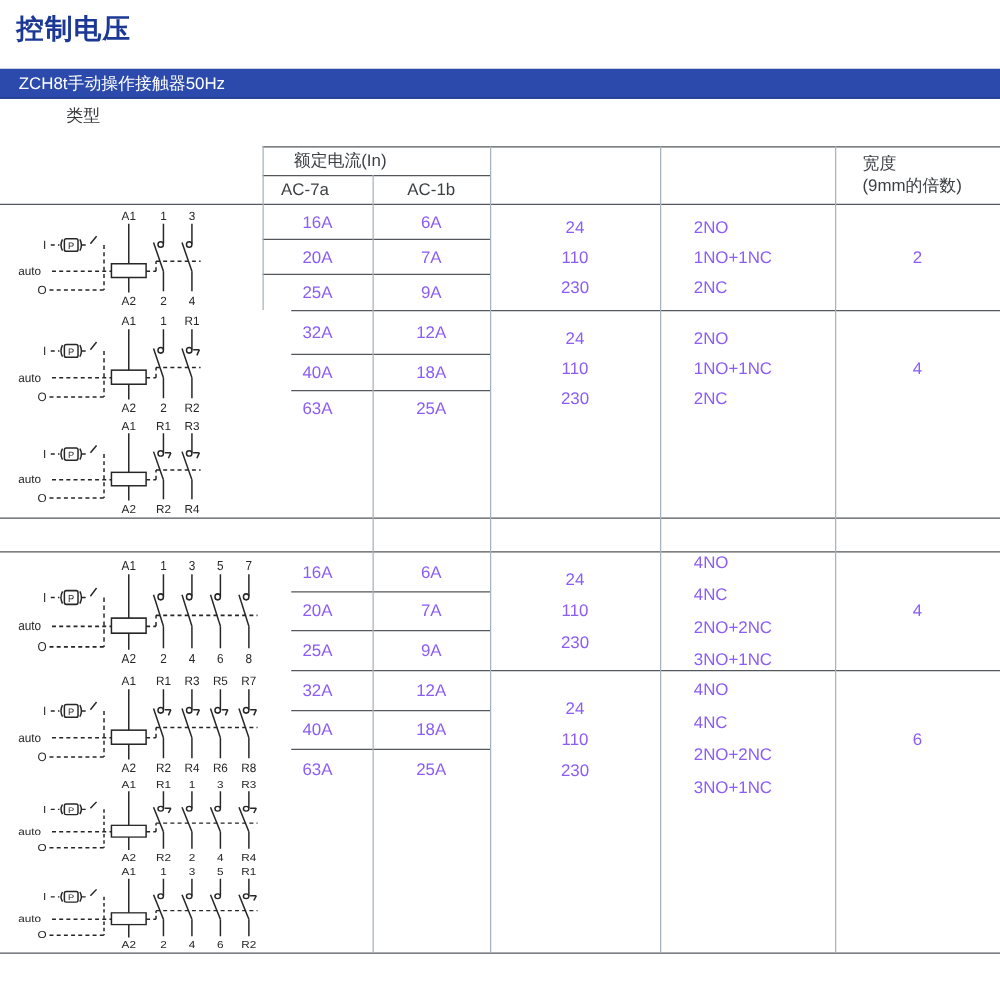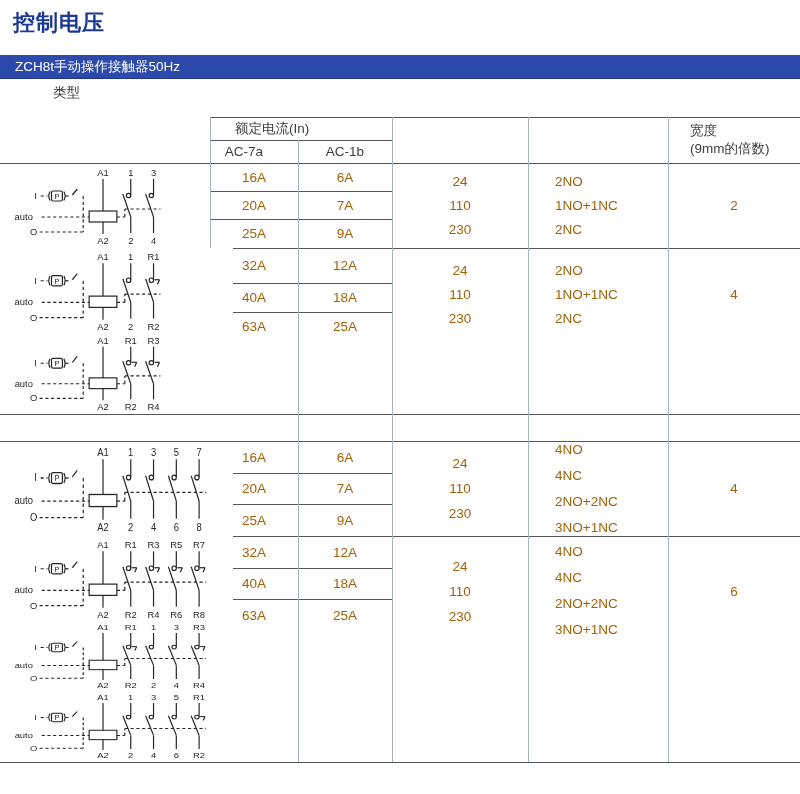--- a/index.html
+++ b/index.html
@@ -4,21 +4,21 @@
 <style>
   html,body{margin:0;padding:0;background:#fff;}
   #page{position:relative;width:800px;height:794px;background:#ffffff;overflow:hidden;
         font-family:"Liberation Sans","DejaVu Sans",sans-serif;color:#3b3e42;}
   .abs{position:absolute;}
   #title{left:13px;top:8px;font-size:22px;font-weight:bold;color:#1b3895;letter-spacing:1px;}
   #banner{left:0;top:55px;width:800px;height:24px;background:#2b4aac;border-bottom:1px solid #1e3684;
           box-sizing:border-box;}
   #banner span{display:block;padding-left:15px;line-height:23px;font-size:13.5px;color:#ffffff;}
   #sectionLabel{left:13px;top:84px;font-size:13.5px;color:#37393c;margin-left:40px;}
-  .cell{position:absolute;font-size:13.5px;color:#a16207;display:flex;flex-direction:column;justify-content:center;box-sizing:border-box;}
+  .cell{position:absolute;font-size:13.5px;color:#8b5cf6;display:flex;flex-direction:column;justify-content:center;box-sizing:border-box;}
   .ctr{align-items:center;text-align:center;}
   .lft{align-items:flex-start;text-align:left;}
   .hdr{font-size:13.5px;color:#3b3e42;}
   .gl{position:absolute;background:#53575b;}
   .diagbox{position:absolute;left:0;width:210px;}
   .diagbox svg{display:block;width:100%;height:100%;}
   #fourp{position:absolute;left:0;top:414px;width:298px;height:27px;display:flex;align-items:center;
          padding-left:13px;box-sizing:border-box;font-size:13.5px;color:#3b3e42;}
 </style>
 </head>

